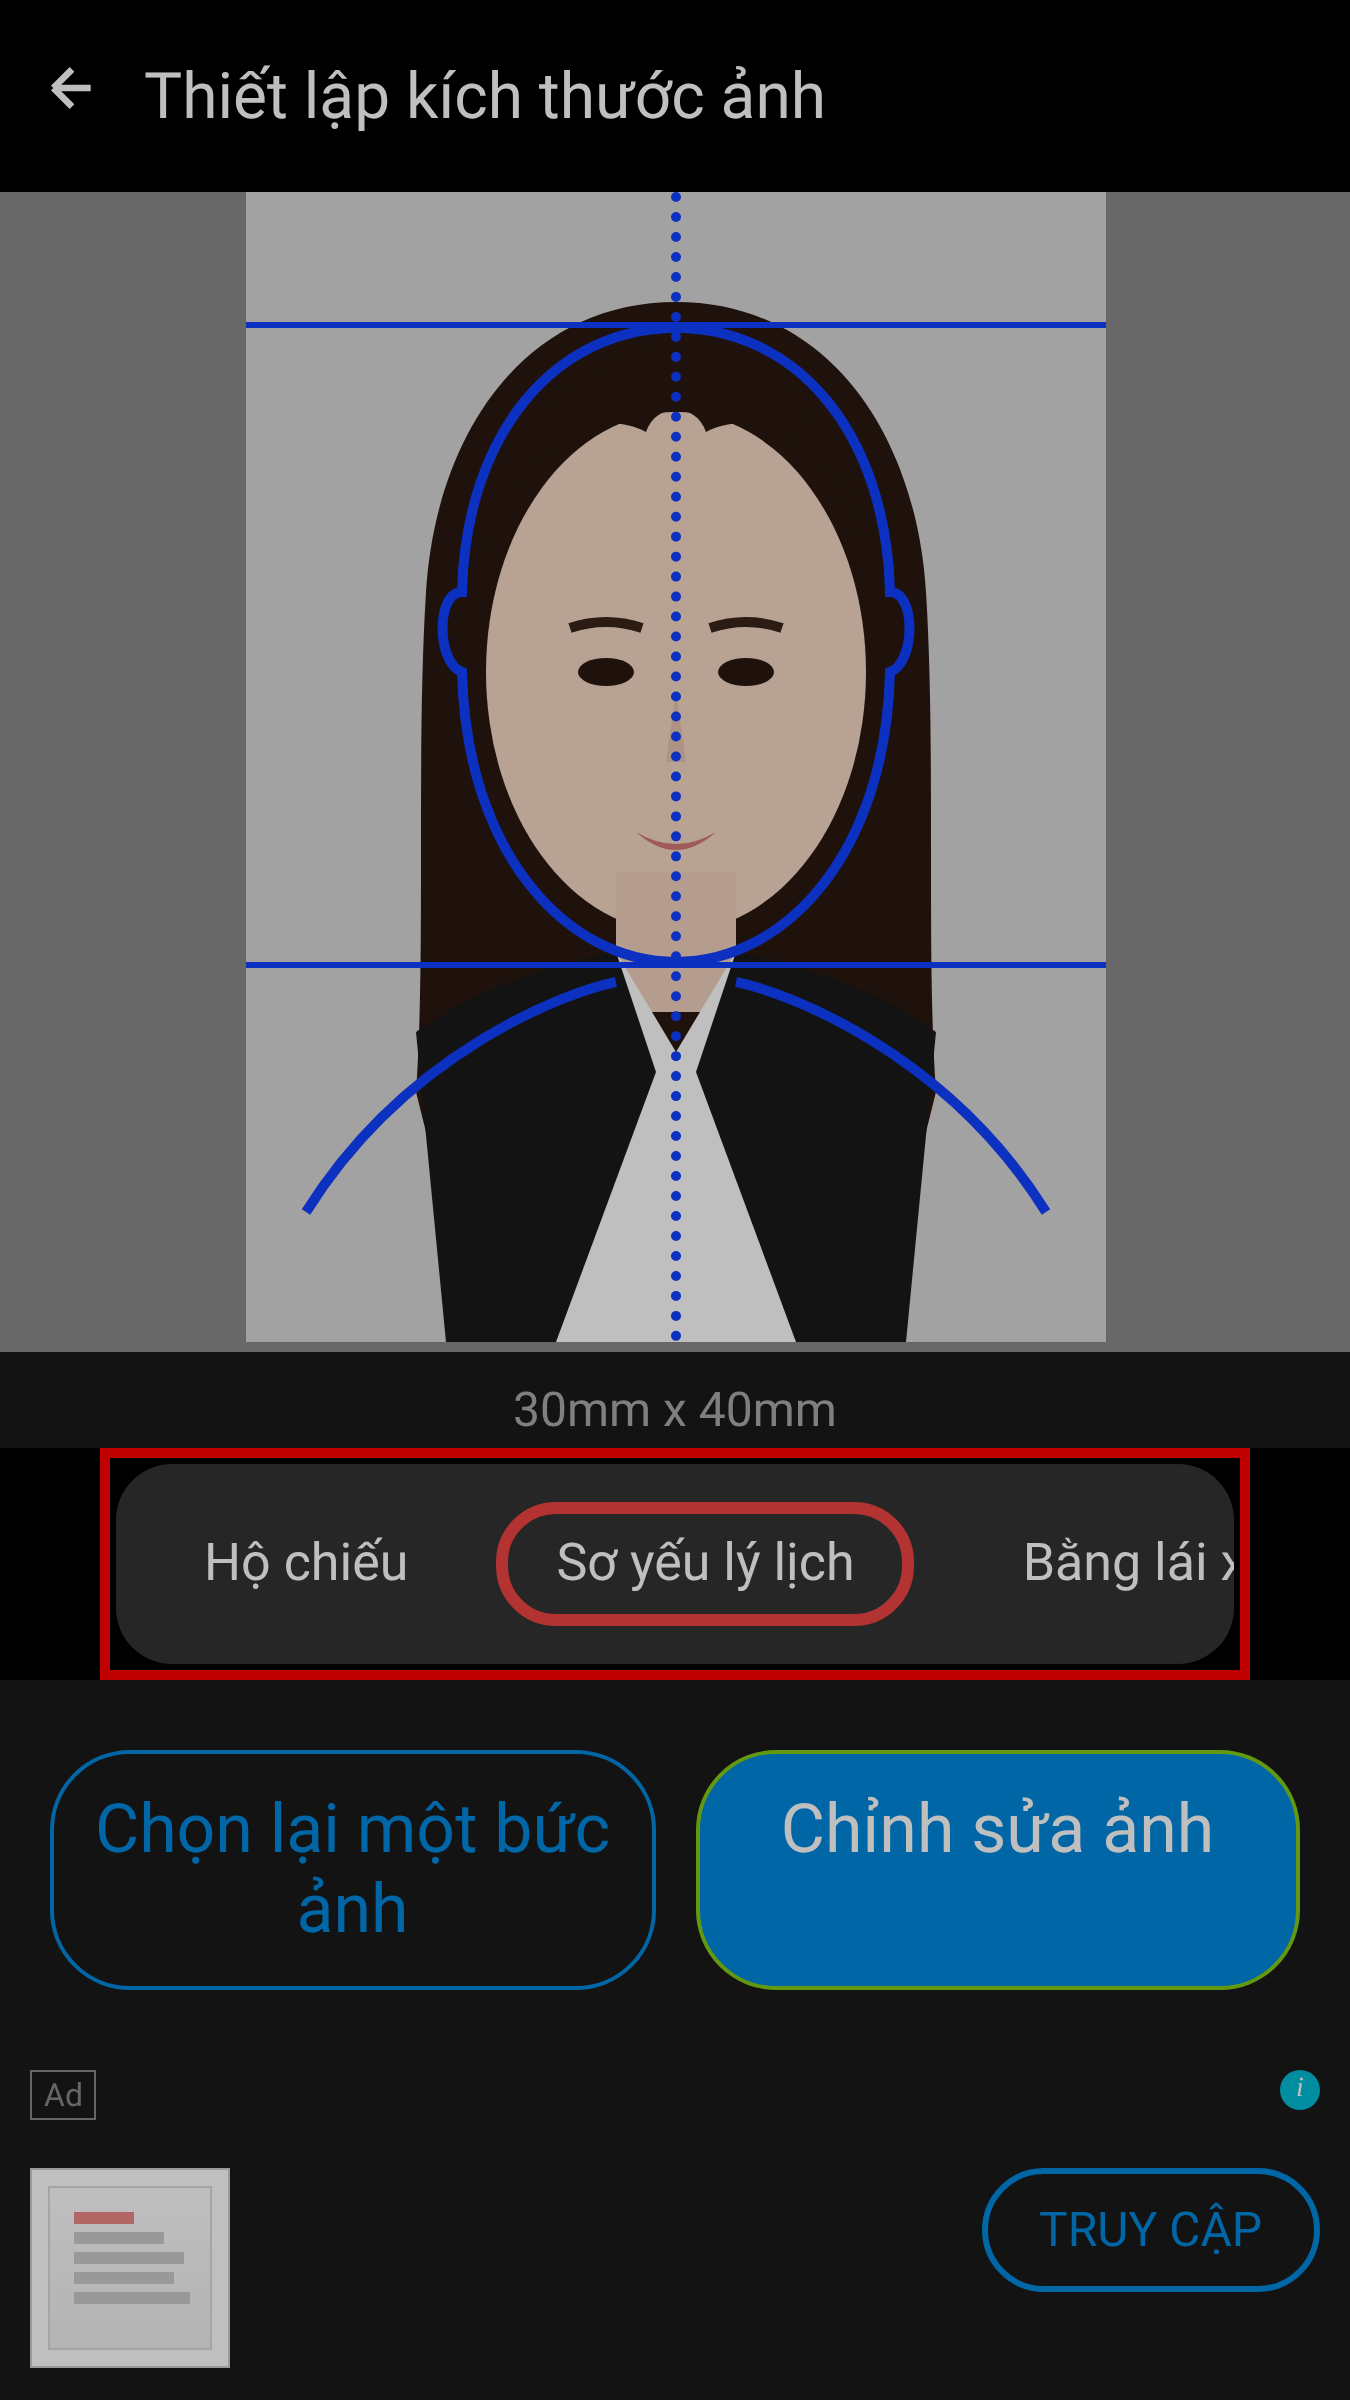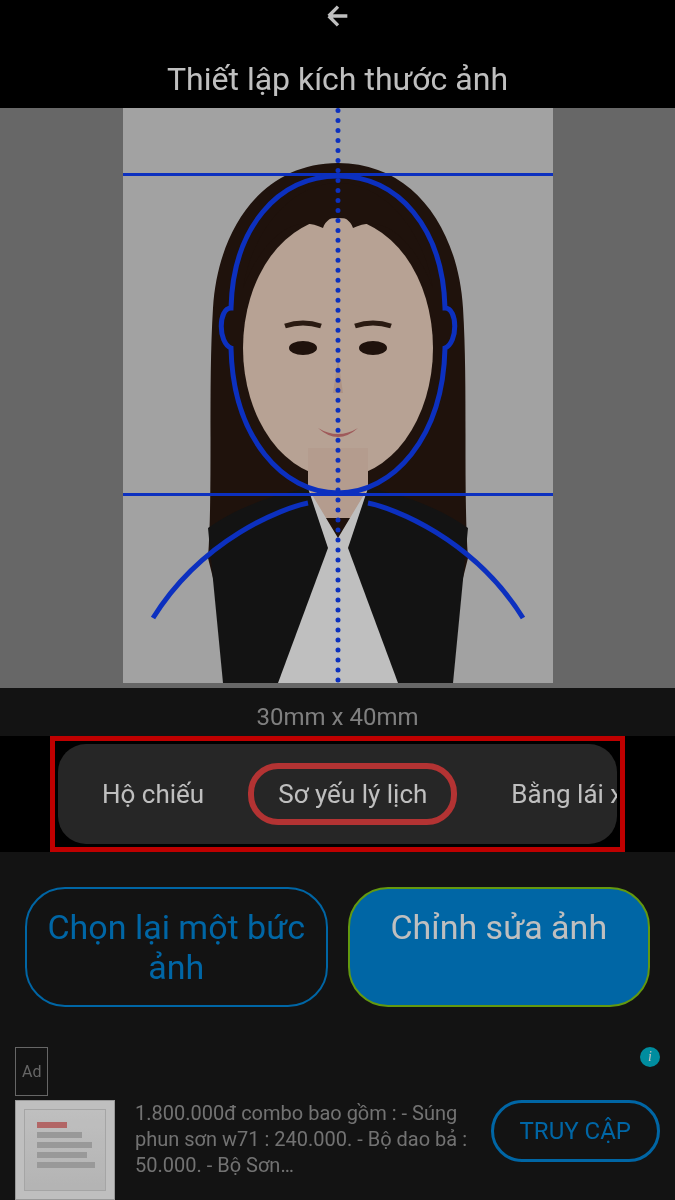--- a/index.html
+++ b/index.html
@@ -19,27 +19,26 @@
       position: absolute;
       top: 0;
       left: 0;
       width: 100%;
       height: 100%;
       background: rgba(0,0,0,0.25);
       z-index: 100;
       pointer-events: none;
     }
     .header {
-      height: 108px;
+      height: 96px;
       background: #000;
       display: flex;
       align-items: center;
       padding: 0 20px;
       gap: 20px;
-      flex-direction: column;
     }
     .back-arrow {
       color: #fff;
       font-size: 32px;
       cursor: pointer;
     }
     .header-title {
       color: #fff;
       font-size: 32px;
       font-weight: 400;
@@ -163,22 +162,22 @@
     .ad-area {
       background: #1a1a1a;
       padding: 5px 15px 15px;
       position: relative;
     }
     .ad-label {
       display: inline-block;
       border: 1px solid #888;
       color: #888;
       font-size: 16px;
-      padding: 14px 6px;
-      margin-bottom: 4px;
+      padding: 2px 6px;
+      margin-bottom: 24px;
     }
     .ad-info {
       position: absolute;
       top: 5px;
       right: 15px;
       width: 20px;
       height: 20px;
       border-radius: 50%;
       background: #00bcd4;
       color: #fff;
@@ -322,19 +321,18 @@
     <div class="ad-thumb">
       <div class="ad-thumb-inner">
         <div class="ad-thumb-bar" style="top:12px;width:30px"></div>
         <div class="ad-thumb-bar" style="top:22px;width:45px;background:#ccc"></div>
         <div class="ad-thumb-bar" style="top:32px;width:55px;background:#ccc"></div>
         <div class="ad-thumb-bar" style="top:42px;width:50px;background:#ccc"></div>
         <div class="ad-thumb-bar" style="top:52px;width:58px;background:#ccc"></div>
       </div>
     </div>
     <div class="ad-text">
-      <div class="ad-desc">1.800.000đ combo bao gồm : - Súng phun sơn w71 : 240.000. - Bộ dao bả : 50.000. - Bộ Sơn…</div>
     </div>
     <div class="ad-cta">TRUY CẬP</div>
   </div>
 </div>
 
 <div class="bg-fill"></div>
 
 </body></html>

